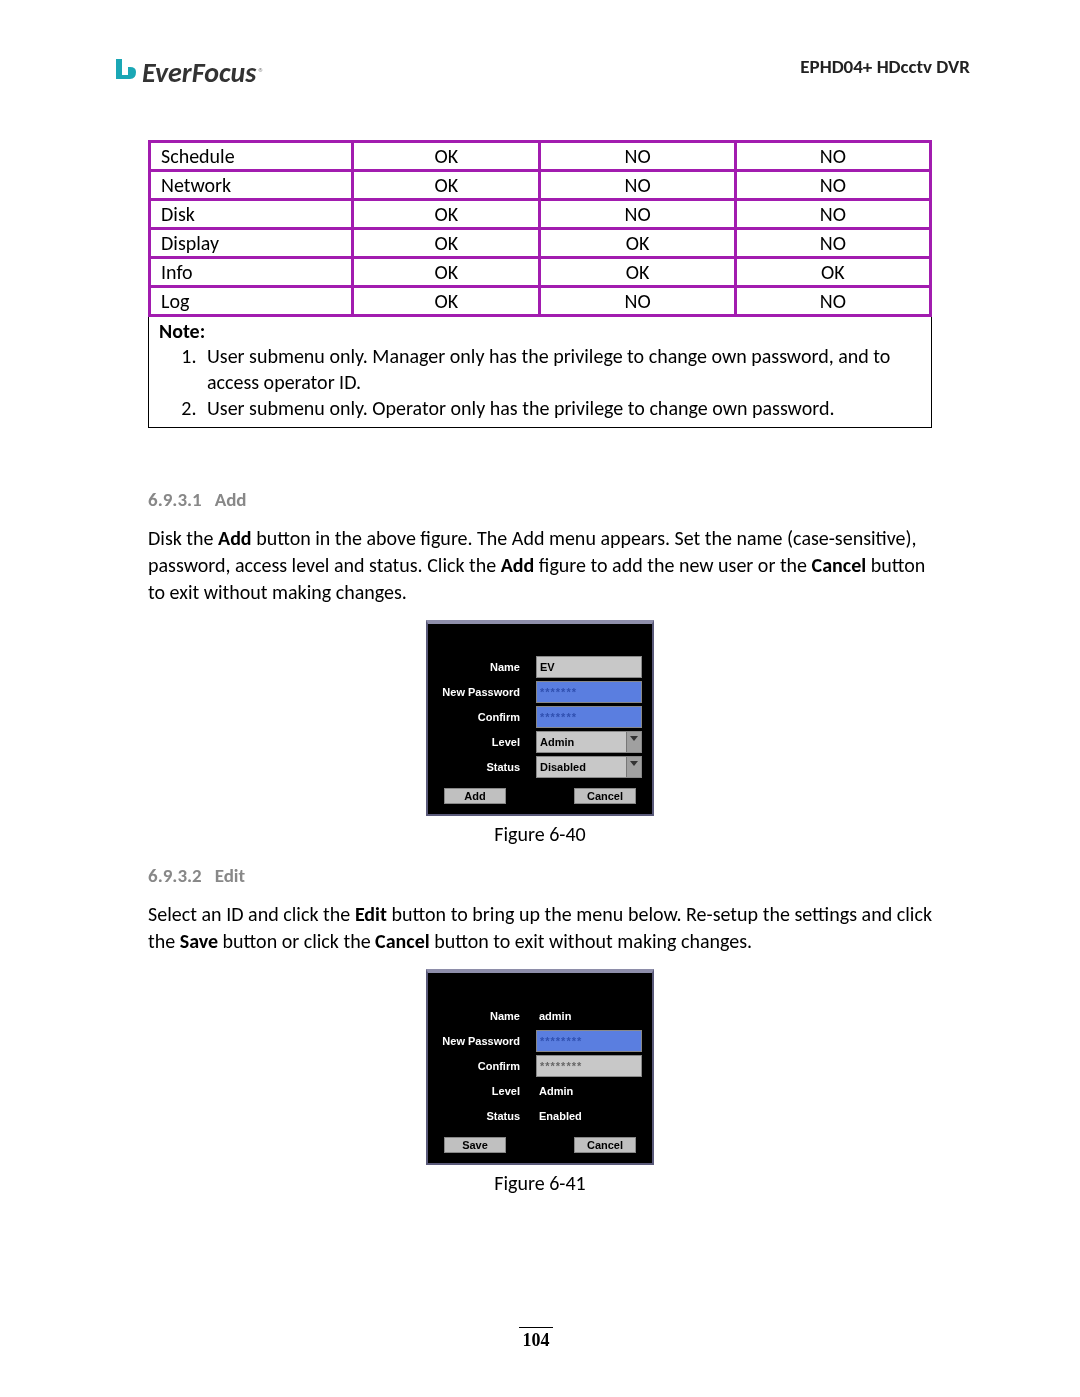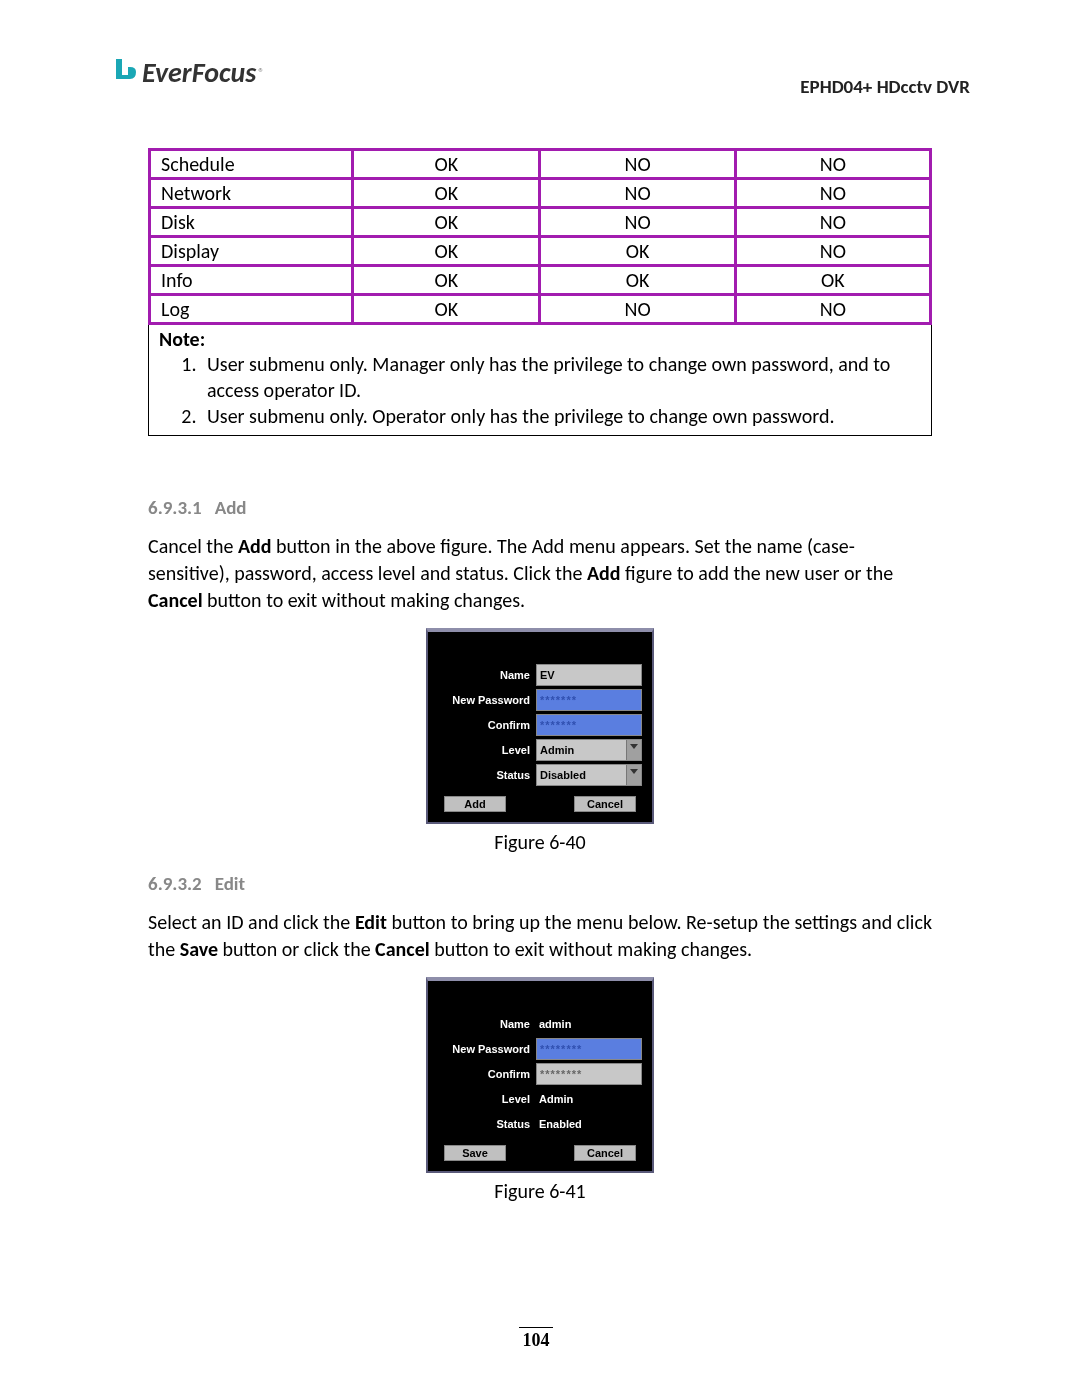--- a/index.html
+++ b/index.html
@@ -38,21 +38,20 @@
   .logo-reg {
     font-size: 12px;
     vertical-align: super;
     color: #888;
     margin-left: 2px;
   }
   .product {
     font-size: 19px;
     font-weight: bold;
     color: #222;
-    margin-top: 20px;
   }
   .content {
     padding: 0 38px;
   }
   table.priv {
     border-collapse: collapse;
     width: 100%;
     font-size: 20px;
   }
   table.priv td {
@@ -120,21 +119,21 @@
     display: flex;
     align-items: center;
     margin-bottom: 3px;
   }
   .dlg-label {
     color: #fff;
     font-size: 11px;
     font-weight: bold;
     text-align: right;
     width: 98px;
-    padding-right: 6px;
+    padding-right: 16px;
   }
   .dlg-field {
     flex: 1;
     height: 22px;
     font-size: 11px;
     font-weight: bold;
     color: #000;
     padding: 0 3px;
     display: flex;
     align-items: center;
@@ -287,21 +286,21 @@
       <ol class="note-list">
         <li>User submenu only. Manager only has the privilege to change own password, and to access operator ID.</li>
         <li>User submenu only. Operator only has the privilege to change own password.</li>
       </ol>
     </div>
 
     <div class="section-head">
       <span>6.9.3.1</span>&nbsp;&nbsp;&nbsp;<span>Add</span>
     </div>
     <p class="body-text">
-      <span>Cancel the </span><span class="bold">Add</span><span> button in the above figure. The Add menu appears. Set the name (case-sensitive), password, access level and status. Click the </span><span class="bold">Add</span><span> figure to add the new user or the </span><span class="bold">Cancel</span><span> button to exit without making changes.</span>
+      <span>Disk the </span><span class="bold">Add</span><span> button in the above figure. The Add menu appears. Set the name (case-sensitive), password, access level and status. Click the </span><span class="bold">Add</span><span> figure to add the new user or the </span><span class="bold">Cancel</span><span> button to exit without making changes.</span>
     </p>
 
     <div class="dialog-wrap">
       <div class="dialog">
         <div class="dlg-row">
           <div class="dlg-label">Name</div>
           <div class="dlg-field input-text">EV</div>
         </div>
         <div class="dlg-row">
           <div class="dlg-label">New Password</div>

